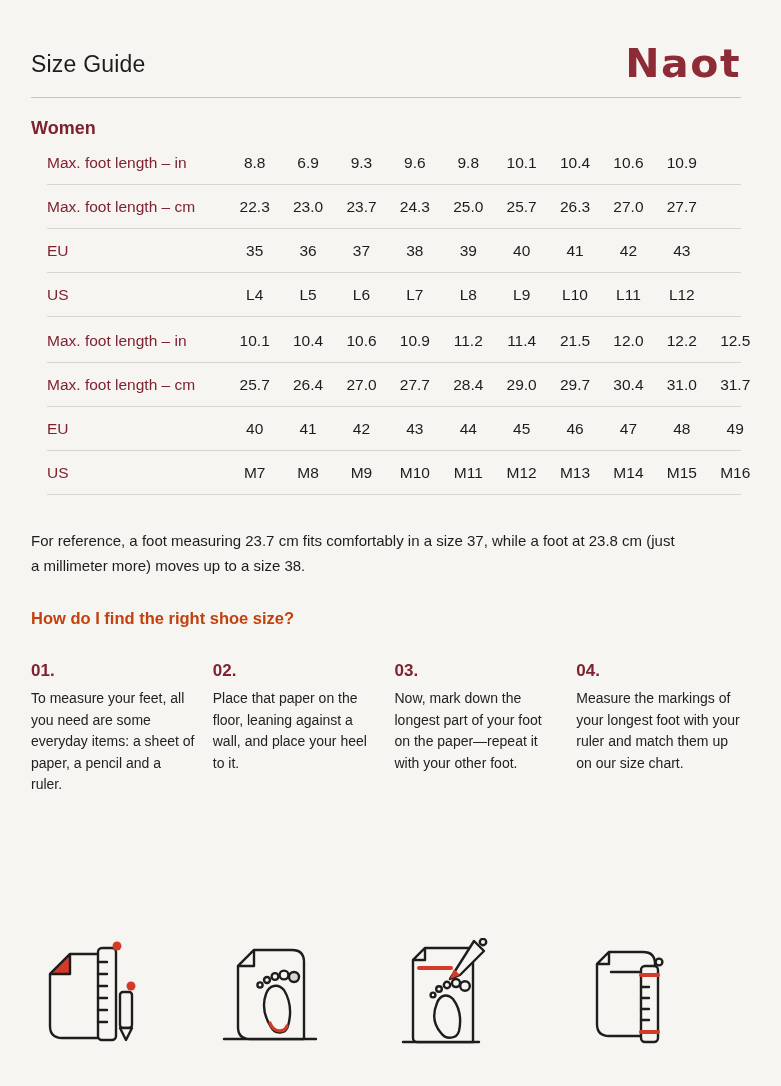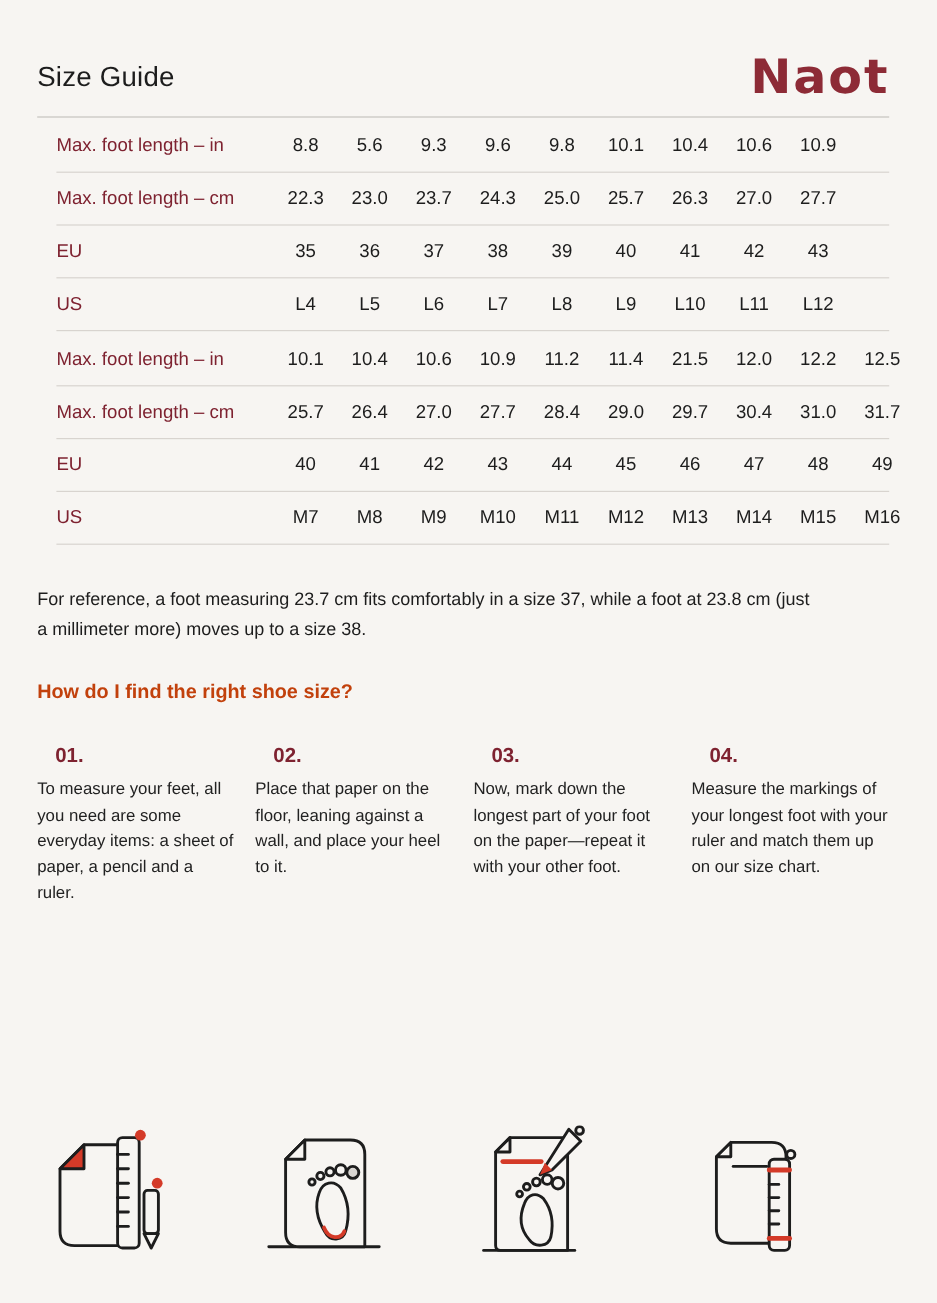--- a/index.html
+++ b/index.html
@@ -32,21 +32,21 @@
   .tlabel{width:181px;flex:0 0 181px;color:var(--accent);font-size:15.5px;font-weight:500;}
   .tcell{width:53.4px;flex:0 0 53.4px;text-align:center;font-size:15.5px;color:var(--ink);}
   
   .notes{margin-top:34px;max-width:650px;font-size:15px;line-height:24.5px;color:var(--ink);}
   
   .howto-h{margin-top:31px;font-size:16.5px;font-weight:700;color:#c2410c;}
   .howto-p{margin-top:13px;max-width:645px;font-size:15.5px;line-height:25px;}
   .howto-p strong{font-weight:700;}
   
   .steps{margin-top:33px;display:grid;grid-template-columns:repeat(4,1fr);column-gap:17px;}
-  .step-num{color:var(--accent);font-size:17px;font-weight:700;margin-bottom:7px;margin-left:15px;}
+  .step-num{color:var(--accent);font-size:17px;font-weight:700;margin-bottom:7px;}
   .step-txt{font-size:14px;line-height:21.5px;color:#222;}
   .icons-row{display:grid;grid-template-columns:repeat(4,1fr);column-gap:17px;
     position:absolute;left:40px;right:40px;top:938px;}
   .icon-box{height:120px;display:flex;align-items:flex-start;}
   .icon-box svg{display:block;}
   .ico{stroke:#1d1d1d;stroke-width:2.4;fill:none;stroke-linecap:round;stroke-linejoin:round;}
   .ico .bgfill{fill:var(--bg);}
   .ico .redfill{fill:var(--icon-red);stroke:none;}
   .ico .redline{stroke:var(--icon-red);stroke-width:4;}
   .ico .redline3{stroke:var(--icon-red);stroke-width:3.2;}
@@ -56,25 +56,26 @@
 <body>
 
 <div class="page">
 
   <div class="hdr">
     <h1>Size Guide</h1>
     <div class="brand">Naot</div>
   </div>
   <div class="hdr-rule"></div>
 
+  <div class="section-title">Women</div>
   <div class="stable">
       <div class="trow">
         <div class="tlabel">Max. foot length – in</div>
         <div class="tcell">8.8</div>
-        <div class="tcell">5.6</div>
+        <div class="tcell">6.9</div>
         <div class="tcell">9.3</div>
         <div class="tcell">9.6</div>
         <div class="tcell">9.8</div>
         <div class="tcell">10.1</div>
         <div class="tcell">10.4</div>
         <div class="tcell">10.6</div>
         <div class="tcell">10.9</div>
       </div>
       <div class="trow">
         <div class="tlabel">Max. foot length – cm</div>

